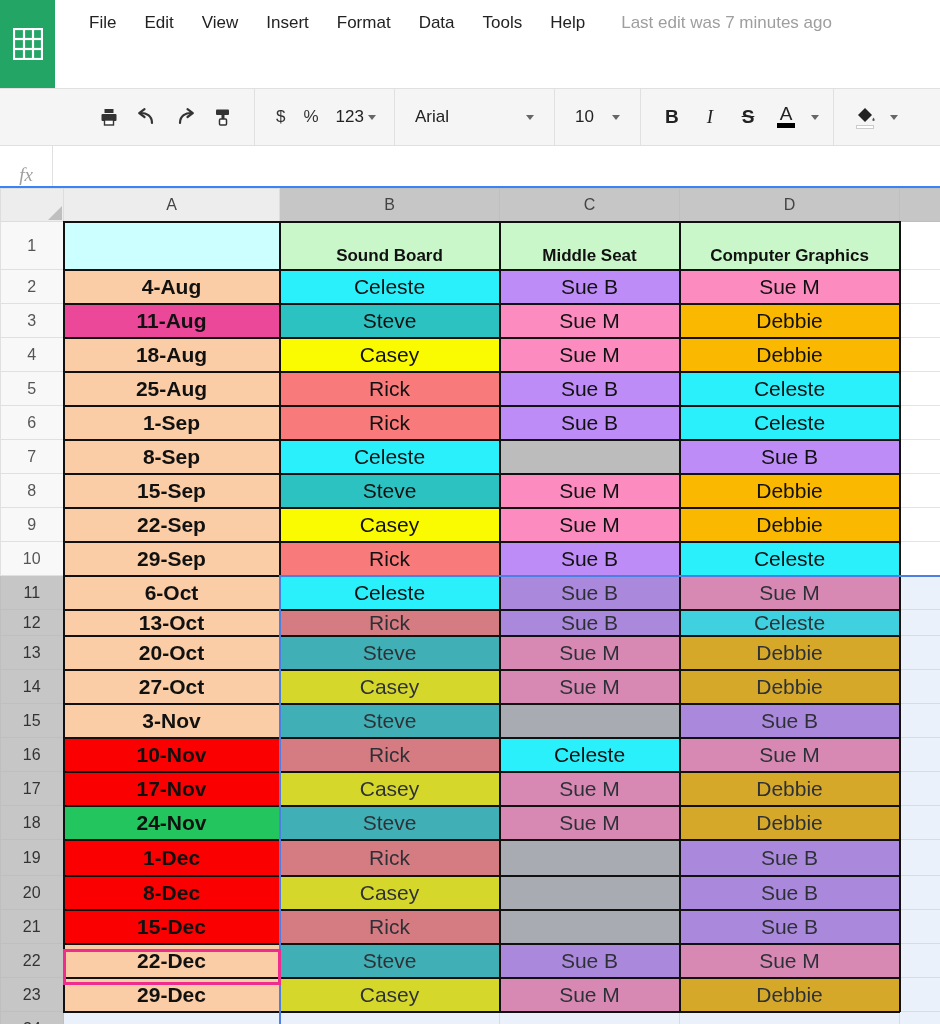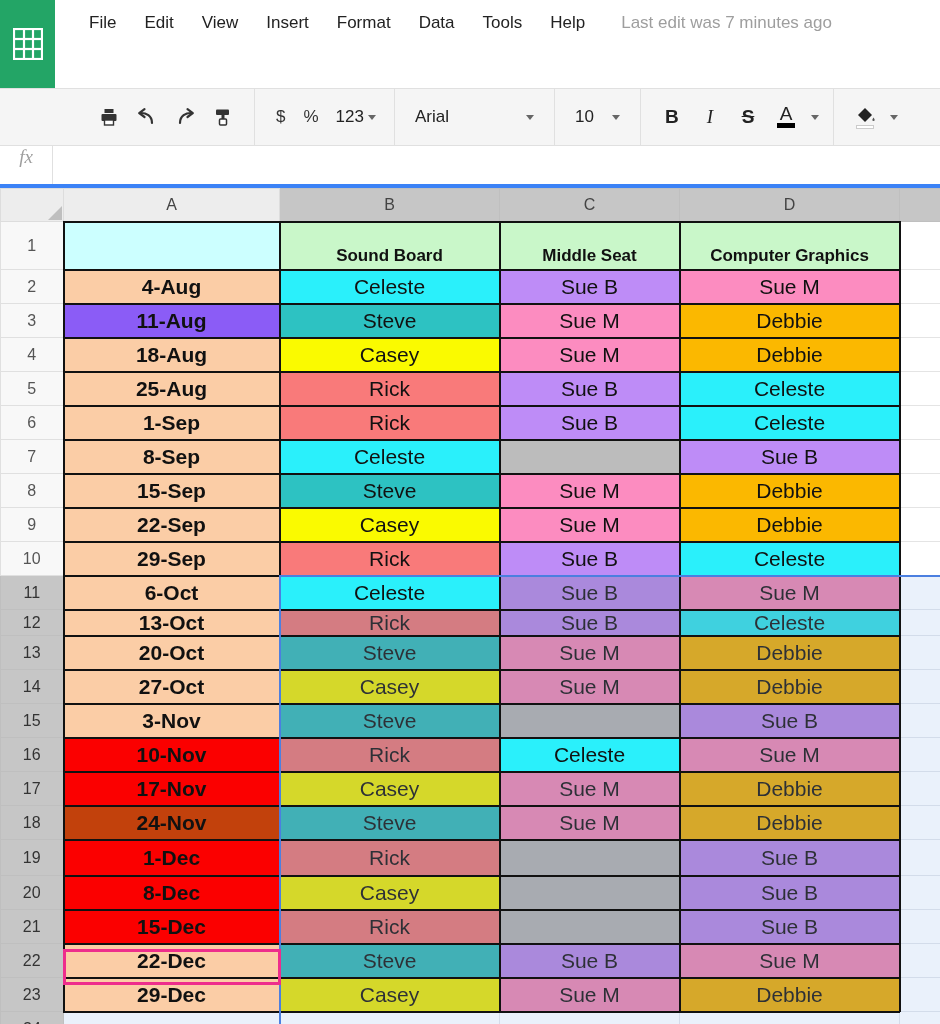--- a/index.html
+++ b/index.html
@@ -73,22 +73,22 @@
   .fmt-btn {
     width: 34px; height: 34px; display: flex; align-items: center;
     justify-content: center; cursor: pointer; border-radius: 2px;
     font-size: 19px; color: #222;
   }
   #text-color-btn { flex-direction: column; gap: 1px; }
   #text-color-bar { width: 18px; height: 5px; background: #000; }
 
   
   #formula-bar {
-    height: 42px; display: flex; align-items: flex-start;
-    background: #fff; border-bottom: 4px solid #3b82f6;
+    height: 42px; display: flex; align-items: flex-end;
+    background: #fff; border-bottom: 2px solid #3b82f6;
   }
   #fx-label {
     width: 52px; text-align: center; font-size: 19px;
     color: #9e9e9e; font-family: "Liberation Serif", serif; font-style: italic;
   }
   #formula-input {
     flex: 1; height: 100%; border: none; outline: none;
     border-left: 1px solid #e0e0e0; padding-left: 10px;
     font-size: 16px; color: #222; background: transparent;
     font-family: "Liberation Sans", sans-serif;
@@ -312,21 +312,21 @@
         <tr style="height: 34px;">
           <td class="rowhdr">2</td>
           <td class="cell datecol thick" style="background: rgb(251, 205, 166);"><span>4-Aug</span></td>
           <td class="cell thick" style="background: rgb(42, 240, 251);"><span>Celeste</span></td>
           <td class="cell thick" style="background: rgb(190, 140, 247);"><span>Sue B</span></td>
           <td class="cell thick" style="background: rgb(252, 140, 192);"><span>Sue M</span></td>
           <td class="cell blank"></td>
         </tr>
         <tr style="height: 34px;">
           <td class="rowhdr">3</td>
-          <td class="cell datecol thick" style="background: #8b5cf6;"><span>11-Aug</span></td>
+          <td class="cell datecol thick" style="background: #ec4899;"><span>11-Aug</span></td>
           <td class="cell thick" style="background: rgb(45, 194, 194);"><span>Steve</span></td>
           <td class="cell thick" style="background: rgb(252, 140, 192);"><span>Sue M</span></td>
           <td class="cell thick" style="background: rgb(251, 184, 0);"><span>Debbie</span></td>
           <td class="cell blank"></td>
         </tr>
         <tr style="height: 34px;">
           <td class="rowhdr">4</td>
           <td class="cell datecol thick" style="background: rgb(251, 205, 166);"><span>18-Aug</span></td>
           <td class="cell thick" style="background: rgb(250, 250, 0);"><span>Casey</span></td>
           <td class="cell thick" style="background: rgb(252, 140, 192);"><span>Sue M</span></td>
@@ -432,21 +432,21 @@
         <tr style="height: 34px;">
           <td class="rowhdr sel">17</td>
           <td class="cell datecol thick" style="background: rgb(251, 0, 0);"><span>17-Nov</span></td>
           <td class="cell thick dim" style="background: rgb(250, 250, 0);"><span>Casey</span></td>
           <td class="cell thick dim" style="background: rgb(252, 140, 192);"><span>Sue M</span></td>
           <td class="cell thick dim" style="background: rgb(251, 184, 0);"><span>Debbie</span></td>
           <td class="cell blank insel"></td>
         </tr>
         <tr style="height: 34px;">
           <td class="rowhdr sel">18</td>
-          <td class="cell datecol thick" style="background: #c2410c; margin-top: 24px;"><span>24-Nov</span></td>
+          <td class="cell datecol thick" style="background: #22c55e; margin-top: 24px;"><span>24-Nov</span></td>
           <td class="cell thick dim" style="background: rgb(45, 194, 194);"><span>Steve</span></td>
           <td class="cell thick dim" style="background: rgb(252, 140, 192);"><span>Sue M</span></td>
           <td class="cell thick dim" style="background: rgb(251, 184, 0);"><span>Debbie</span></td>
           <td class="cell blank insel"></td>
         </tr>
         <tr style="height: 36px;">
           <td class="rowhdr sel">19</td>
           <td class="cell datecol thick" style="background: rgb(251, 0, 0);"><span>1-Dec</span></td>
           <td class="cell thick dim" style="background: rgb(249, 122, 122);"><span>Rick</span></td>
           <td class="cell thick dim" style="background: rgb(188, 188, 188);"><span></span></td>

